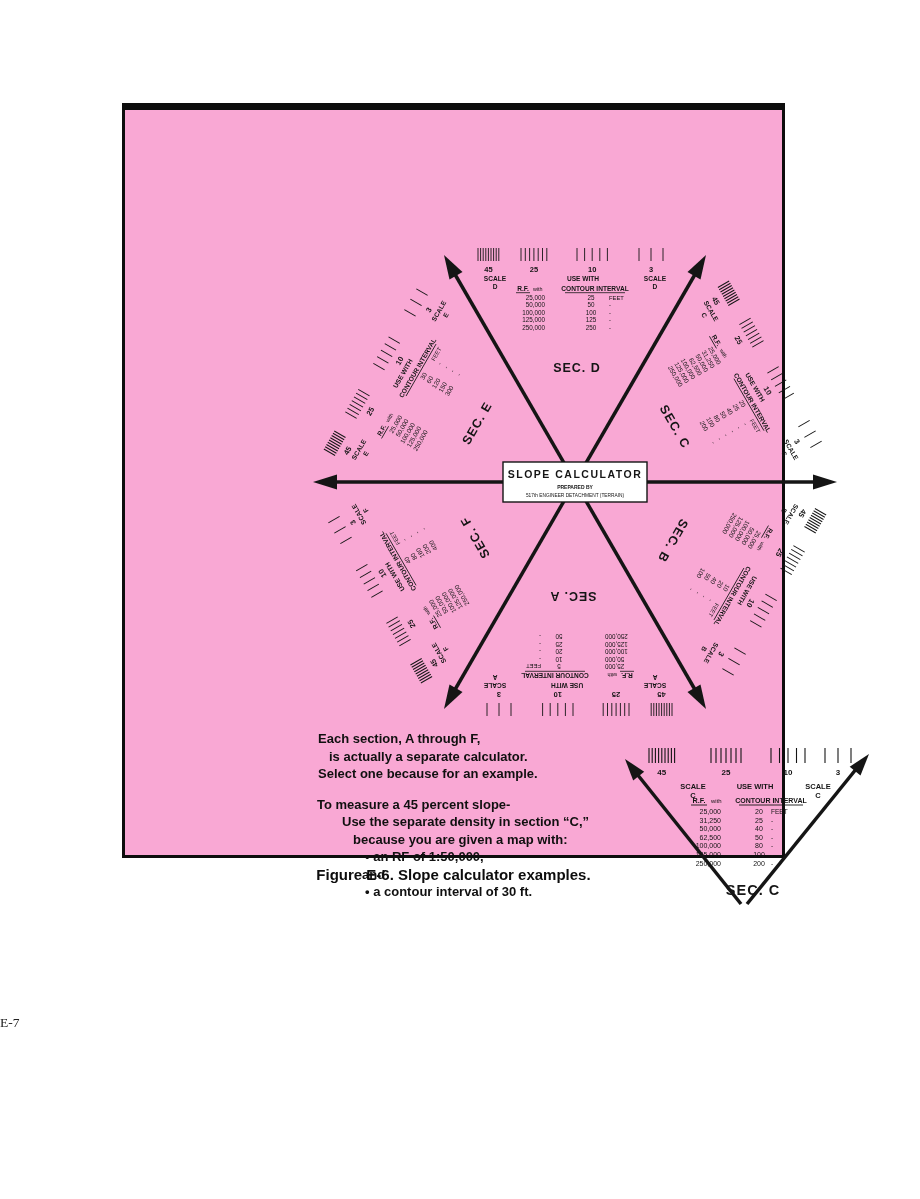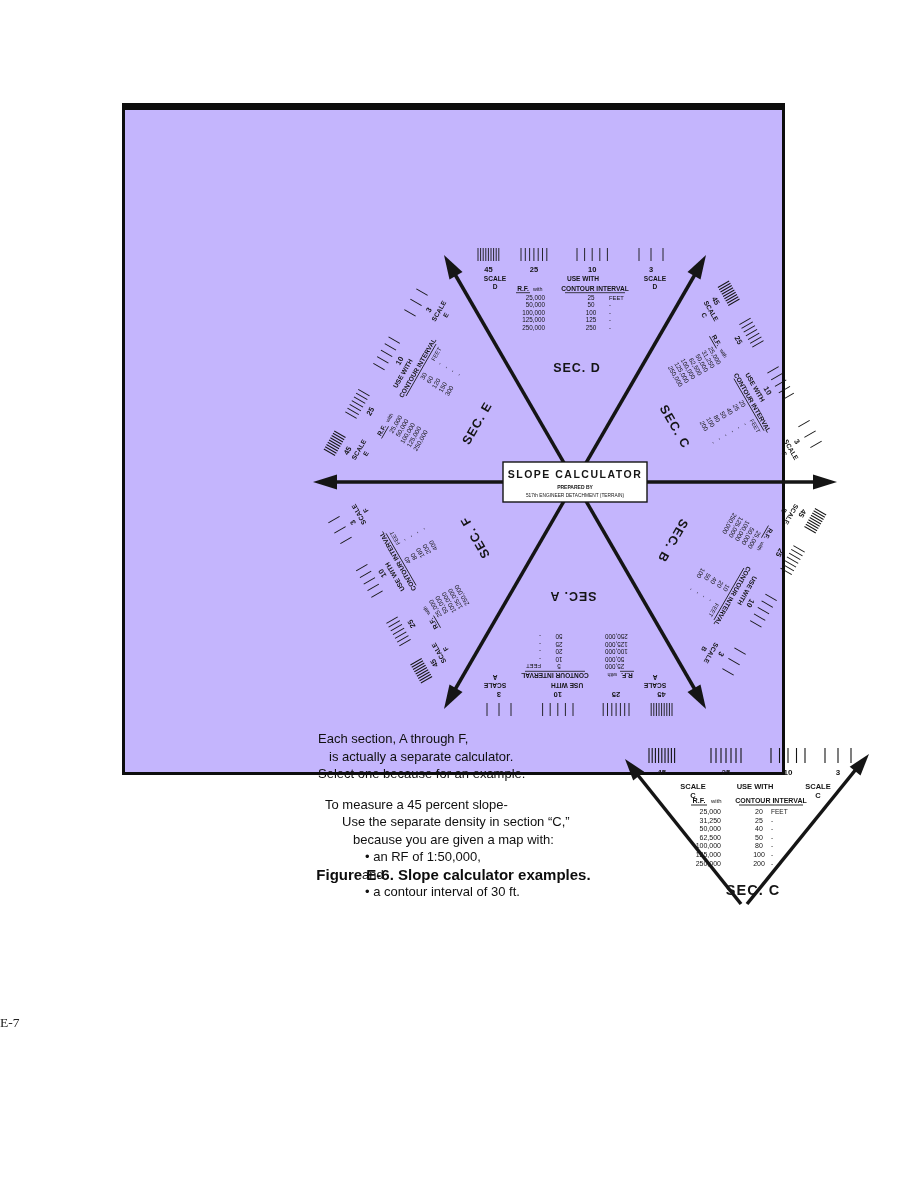--- a/index.html
+++ b/index.html
@@ -1,35 +1,35 @@
 <!DOCTYPE html>
 <html><head>
 <meta charset="utf-8">
 <style>
   html,body{margin:0;padding:0;}
   body{
     width:920px;height:1199px;position:relative;background:#ffffff;
     font-family:"Liberation Sans",sans-serif;color:#151515;overflow:hidden;
   }
   .figure-box{
-    position:absolute;left:122px;top:103px;width:663px;height:672px;
-    box-sizing:border-box;border:3px solid #0d0d0d;border-top-width:7px;background:#c4b5fd;
+    position:absolute;left:122px;top:103px;width:663px;height:755px;
+    box-sizing:border-box;border:3px solid #0d0d0d;border-top-width:7px;background:#f9a8d4;
   }
   svg{position:absolute;overflow:visible;}
   svg text{fill:#151515;font-family:"Liberation Sans",sans-serif;}
   #hexagram{left:165px;top:117px;}
   #detail{left:488px;top:632px;}
   .notes{
     position:absolute;left:191px;top:620px;width:320px;
-    font-weight:normal;font-size:13px;line-height:17.5px;color:#101010;
+    font-weight:bold;font-size:13px;line-height:17.5px;color:#101010;
   }
   .notes .l0{margin-left:2px}
   .notes .l1{margin-left:13px}
   .notes .l2{margin-left:2px}
-  .notes .l3{margin-left:9px;margin-top:13px}
+  .notes .l3{margin-left:1px;margin-top:13px}
   .notes .l4{margin-left:26px}
   .notes .l5{margin-left:37px}
   .notes .l6{margin-left:49px}
   .notes .l7{margin-left:46px}
   .notes .l8{margin-left:49px}
   .caption{
     position:absolute;left:122px;top:866px;width:663px;text-align:center;
     font-weight:bold;font-size:15px;color:#0d0d0d;
   }
   .pageno{

